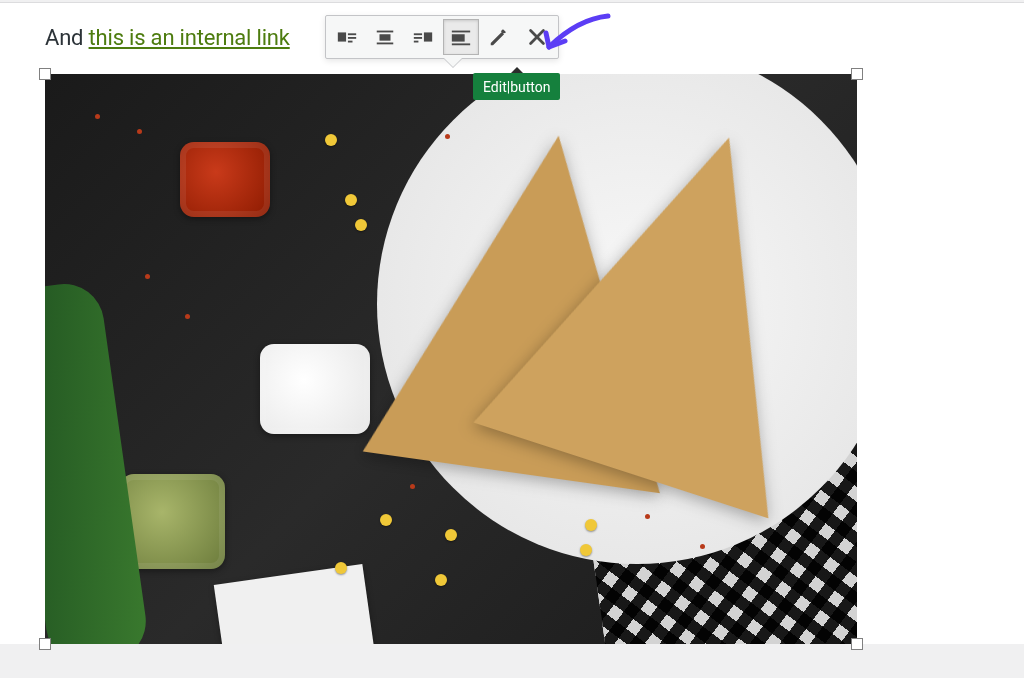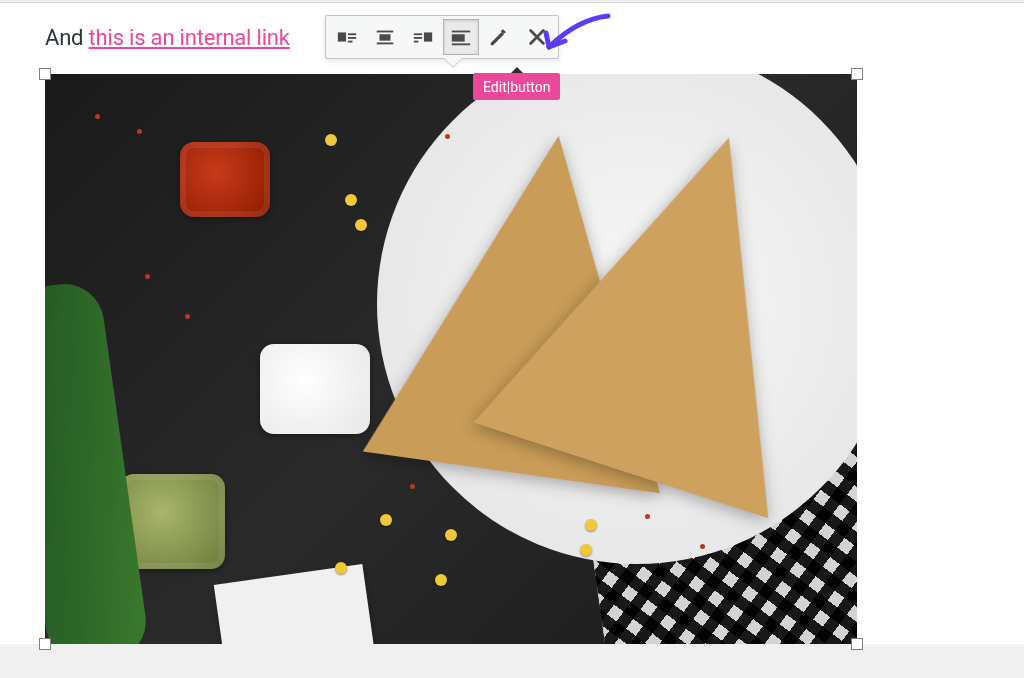--- a/index.html
+++ b/index.html
@@ -18,21 +18,21 @@
       margin-top: 2px;
     }
     .text-line {
       font-size: 22px;
       color: #2c3338;
       line-height: 1.4;
       margin-bottom: 12px;
       letter-spacing: -0.2px;
     }
     .text-line a {
-      color: #ec4899;
+      color: #4d7c0f;
       text-decoration: underline;
     }
     .toolbar-wrap {
       position: absolute;
       top: 12px;
       left: 325px;
       z-index: 50;
     }
     .toolbar {
       background: #f6f7f7;
@@ -80,21 +80,21 @@
     .tbtn.active {
       background: #eaeaea;
       border: 1px solid #b4b4b4;
       box-shadow: inset 0 1px 3px rgba(0,0,0,0.15);
     }
     .tbtn svg { display: block; }
     .tooltip {
       position: absolute;
       top: 58px;
       left: 148px;
-      background: #ec4899;
+      background: #15803d;
       color: #fff;
       font-size: 14px;
       padding: 6px 10px 5px 10px;
       border-radius: 2px;
       text-align: right;
     }
     .tooltip::before {
       content: "";
       position: absolute;
       top: -6px;

